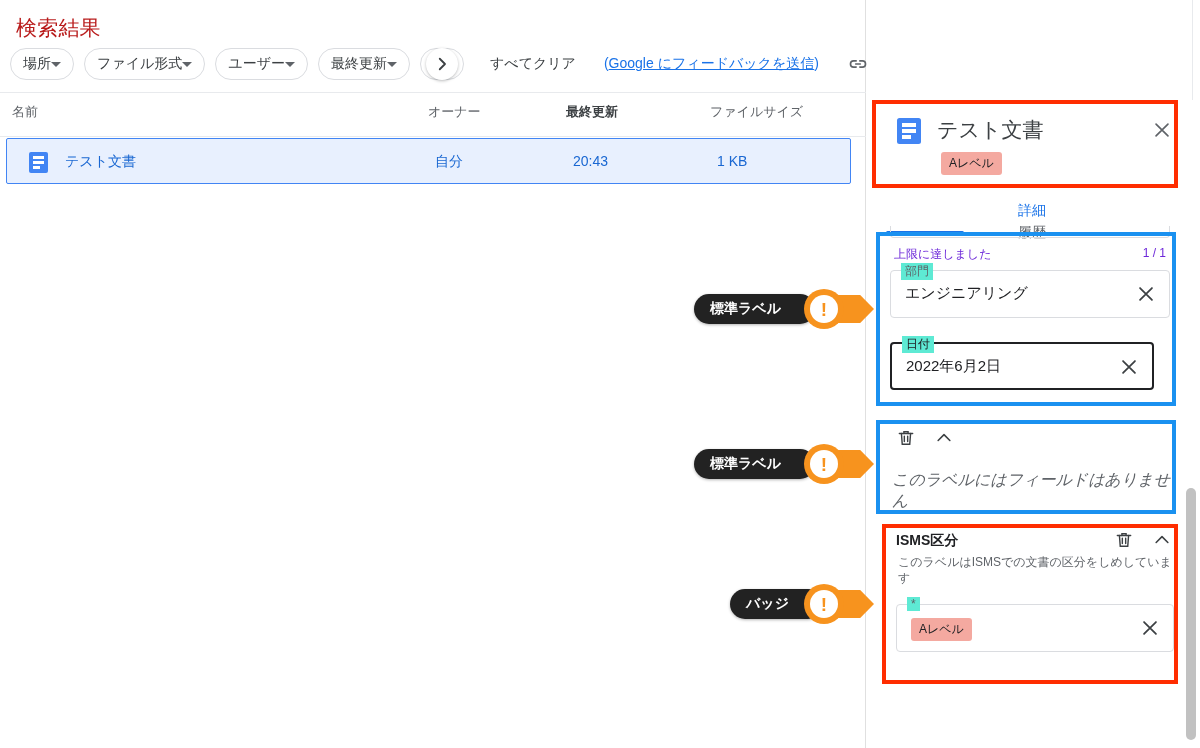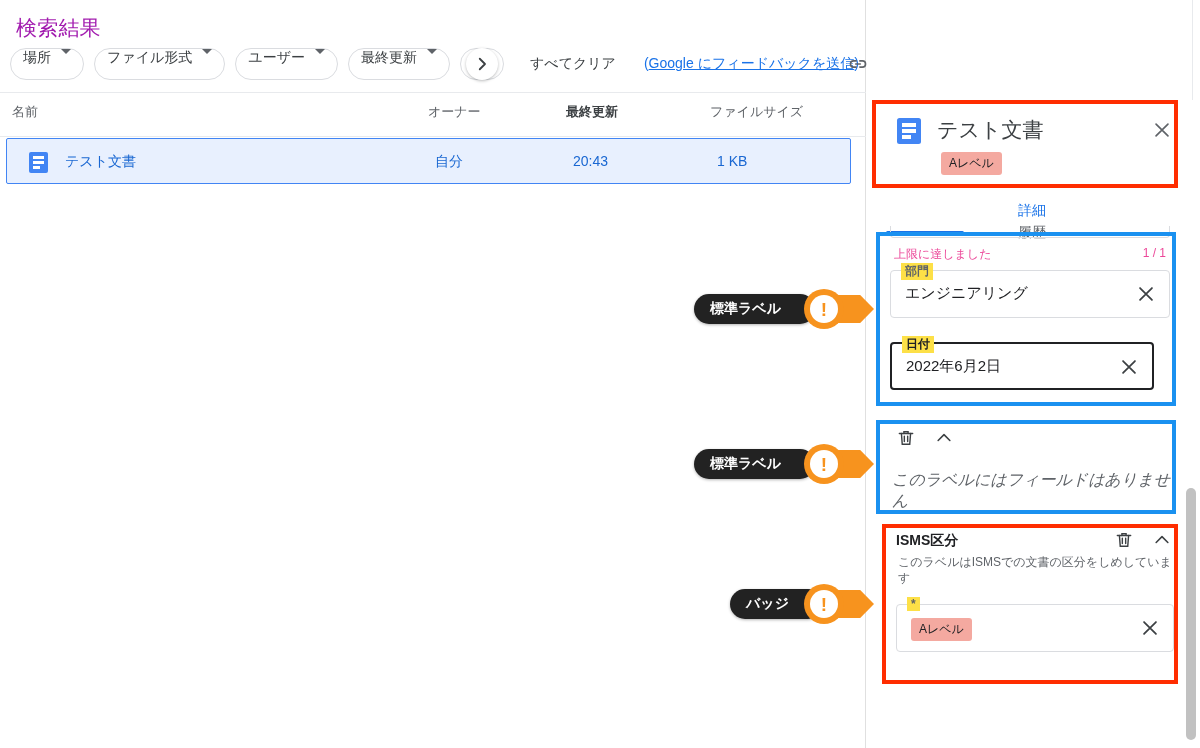--- a/index.html
+++ b/index.html
@@ -14,30 +14,30 @@
 
   
   .main {
     position: absolute; left: 0; top: 0;
     width: 866px; height: 748px;
     background: #fff;
     border-right: 1px solid #e0e0e0;
   }
   .page-title {
     position: absolute; left: 16px; top: 14px;
-    font-size: 21px; color: #a21caf; letter-spacing: .2px;
+    font-size: 21px; color: #b91c1c; letter-spacing: .2px;
   }
   .filter-bar {
     position: absolute; left: 10px; top: 48px;
     display: flex; align-items: center; gap: 10px;
   }
   .chip {
     height: 32px; padding: 0 12px;
     border: 1px solid #dadce0; border-radius: 16px;
-    display: flex; gap: 10px;
+    display: flex; align-items: center; gap: 0;
     font-size: 14px; color: #3c4043; background: #fff;
     white-space: nowrap;
   }
   .caret {
     width: 0; height: 0;
     border-left: 5px solid transparent;
     border-right: 5px solid transparent;
     border-top: 5px solid #5f6368;
   }
   .chip-next {
@@ -147,33 +147,33 @@
   
   .sec { position: absolute; background: #fff; }
   .tf {
     position: relative;
     border: 1px solid #dadce0; border-radius: 4px;
     height: 48px;
   }
   .tf.focus { border: 2px solid #202124; }
   .tf-legend {
     position: absolute; top: -8px; left: 10px;
-    background: #fde047; padding: 0 4px;
-    font-size: 12px; color: #5f6368; font-weight: bold;
+    background: #5eead4; padding: 0 4px;
+    font-size: 12px; color: #5f6368;
   }
   .tf-value {
     position: absolute; left: 14px; top: 13px;
     font-size: 15px; color: #202124;
   }
   .tf-clear {
     position: absolute; right: 10px; top: 12px;
     width: 24px; height: 24px; color: #3c4043;
   }
   .helper {
-    font-size: 12px; color: #ec4899;
+    font-size: 12px; color: #6d28d9;
     display: flex; justify-content: space-between;
   }
   .sec-head {
     display:flex; align-items:center;
   }
   .sec-title { font-size: 14px; color: #202124; flex: 1; }
   .sec-title.b { font-weight: bold; }
   .sec-icon { width: 22px; height: 22px; color: #3c4043; margin-left: 6px; }
   .sec-desc { font-size: 12px; color: #5f6368; line-height: 1.35; margin-top: 2px;}
   .sec-empty { font-size: 16px; color: #5f6368; font-style: italic; }

